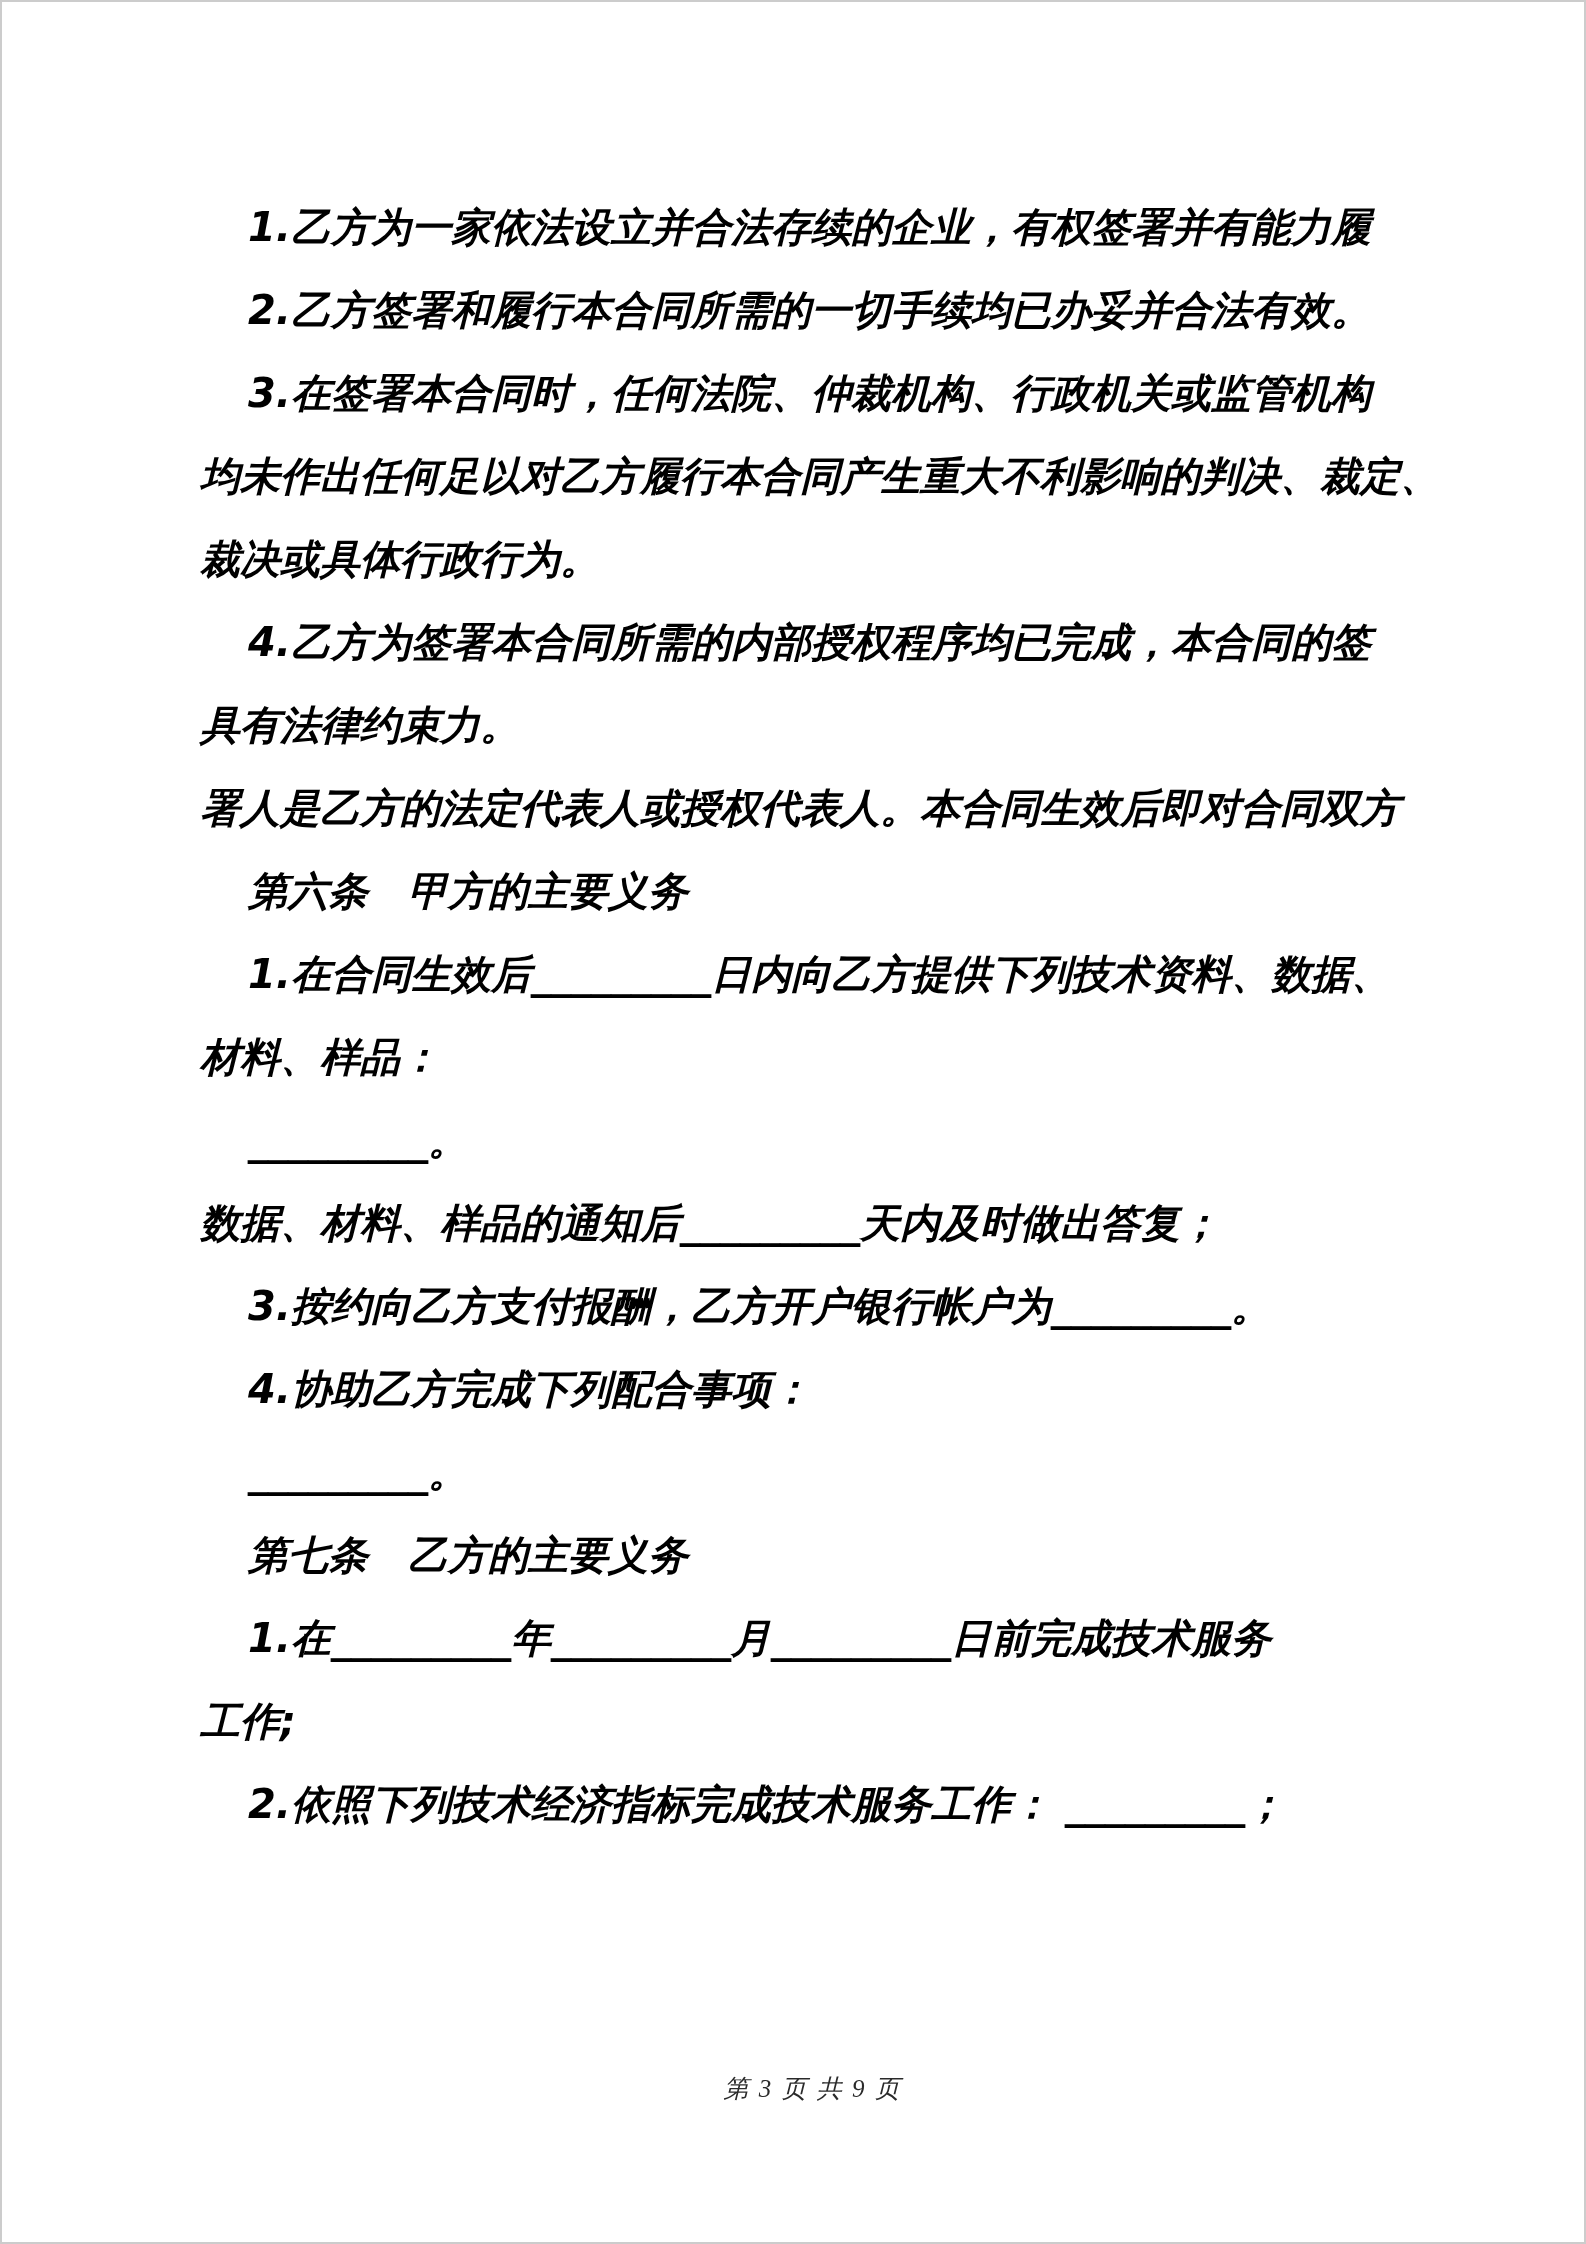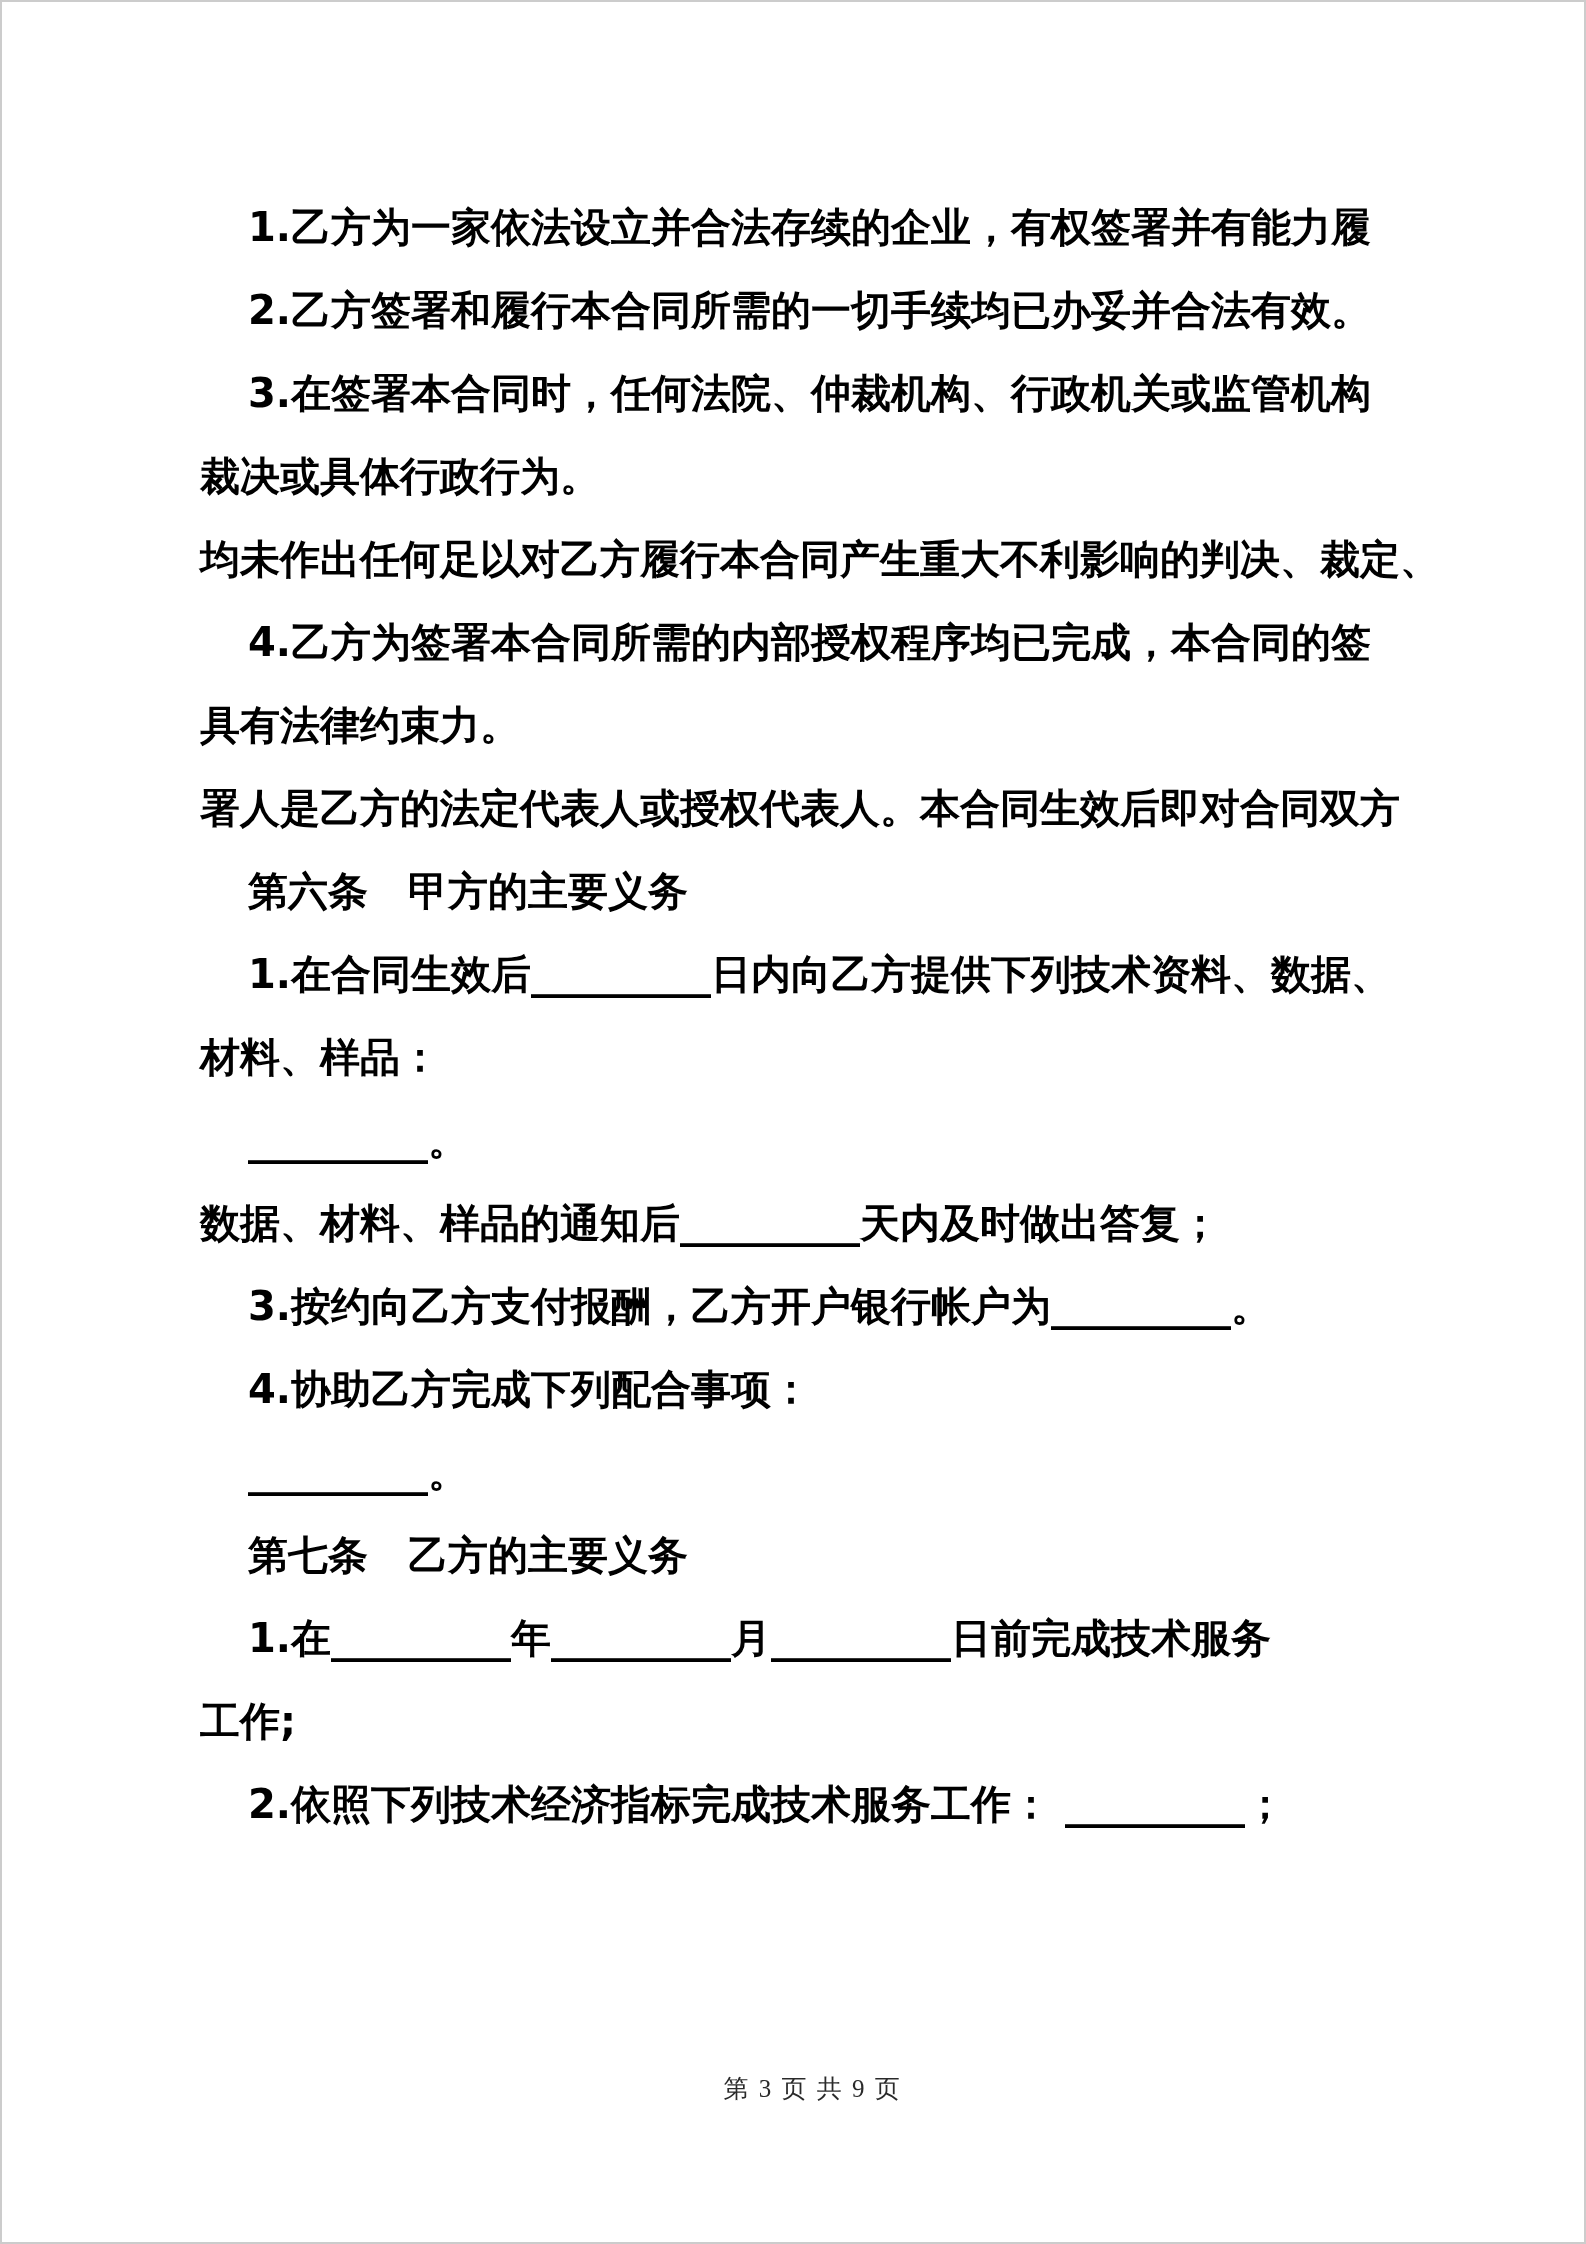--- a/index.html
+++ b/index.html
@@ -10,20 +10,21 @@
   .page {
     position: relative;
     width: 1586px;
     height: 2244px;
     margin: 0 auto;
     background: #ffffff;
     box-shadow: inset 0 0 0 2px #cccccc;
     overflow: hidden;
     font-family: "DejaVu Sans", "Liberation Sans", sans-serif;
     color: #000000;
+    font-style: italic;
   }
   .content {
     position: absolute;
     left: 200px;
     top: 186px;
     width: 1240px;
   }
   .line {
     font-size: 40px;
     line-height: 83px;
@@ -52,22 +53,22 @@
   }
 </style>
 </head>
 <body>
 
 <div class="page" style="background: rgb(255, 255, 255); color: rgb(0, 0, 0);">
   <div class="content">
       <div class="line indent">1.乙方为一家依法设立并合法存续的企业，有权签署并有能力履</div>
       <div class="line indent">2.乙方签署和履行本合同所需的一切手续均已办妥并合法有效。</div>
       <div class="line indent">3.在签署本合同时，任何法院、仲裁机构、行政机关或监管机构</div>
+      <div class="line">均未作出任何足以对乙方履行本合同产生重大不利影响的判决、裁定、</div>
       <div class="line">裁决或具体行政行为。</div>
-      <div class="line">均未作出任何足以对乙方履行本合同产生重大不利影响的判决、裁定、</div>
       <div class="line indent">4.乙方为签署本合同所需的内部授权程序均已完成，本合同的签</div>
       <div class="line">具有法律约束力。</div>
       <div class="line">署人是乙方的法定代表人或授权代表人。本合同生效后即对合同双方</div>
       <div class="line indent heading">第六条　甲方的主要义务</div>
       <div class="line indent">1.在合同生效后_________日内向乙方提供下列技术资料、数据、</div>
       <div class="line">材料、样品：</div>
       <div class="line indent">_________。</div>
       <div class="line">数据、材料、样品的通知后_________天内及时做出答复；</div>
       <div class="line indent">3.按约向乙方支付报酬，乙方开户银行帐户为_________。</div>
       <div class="line indent">4.协助乙方完成下列配合事项：</div>

